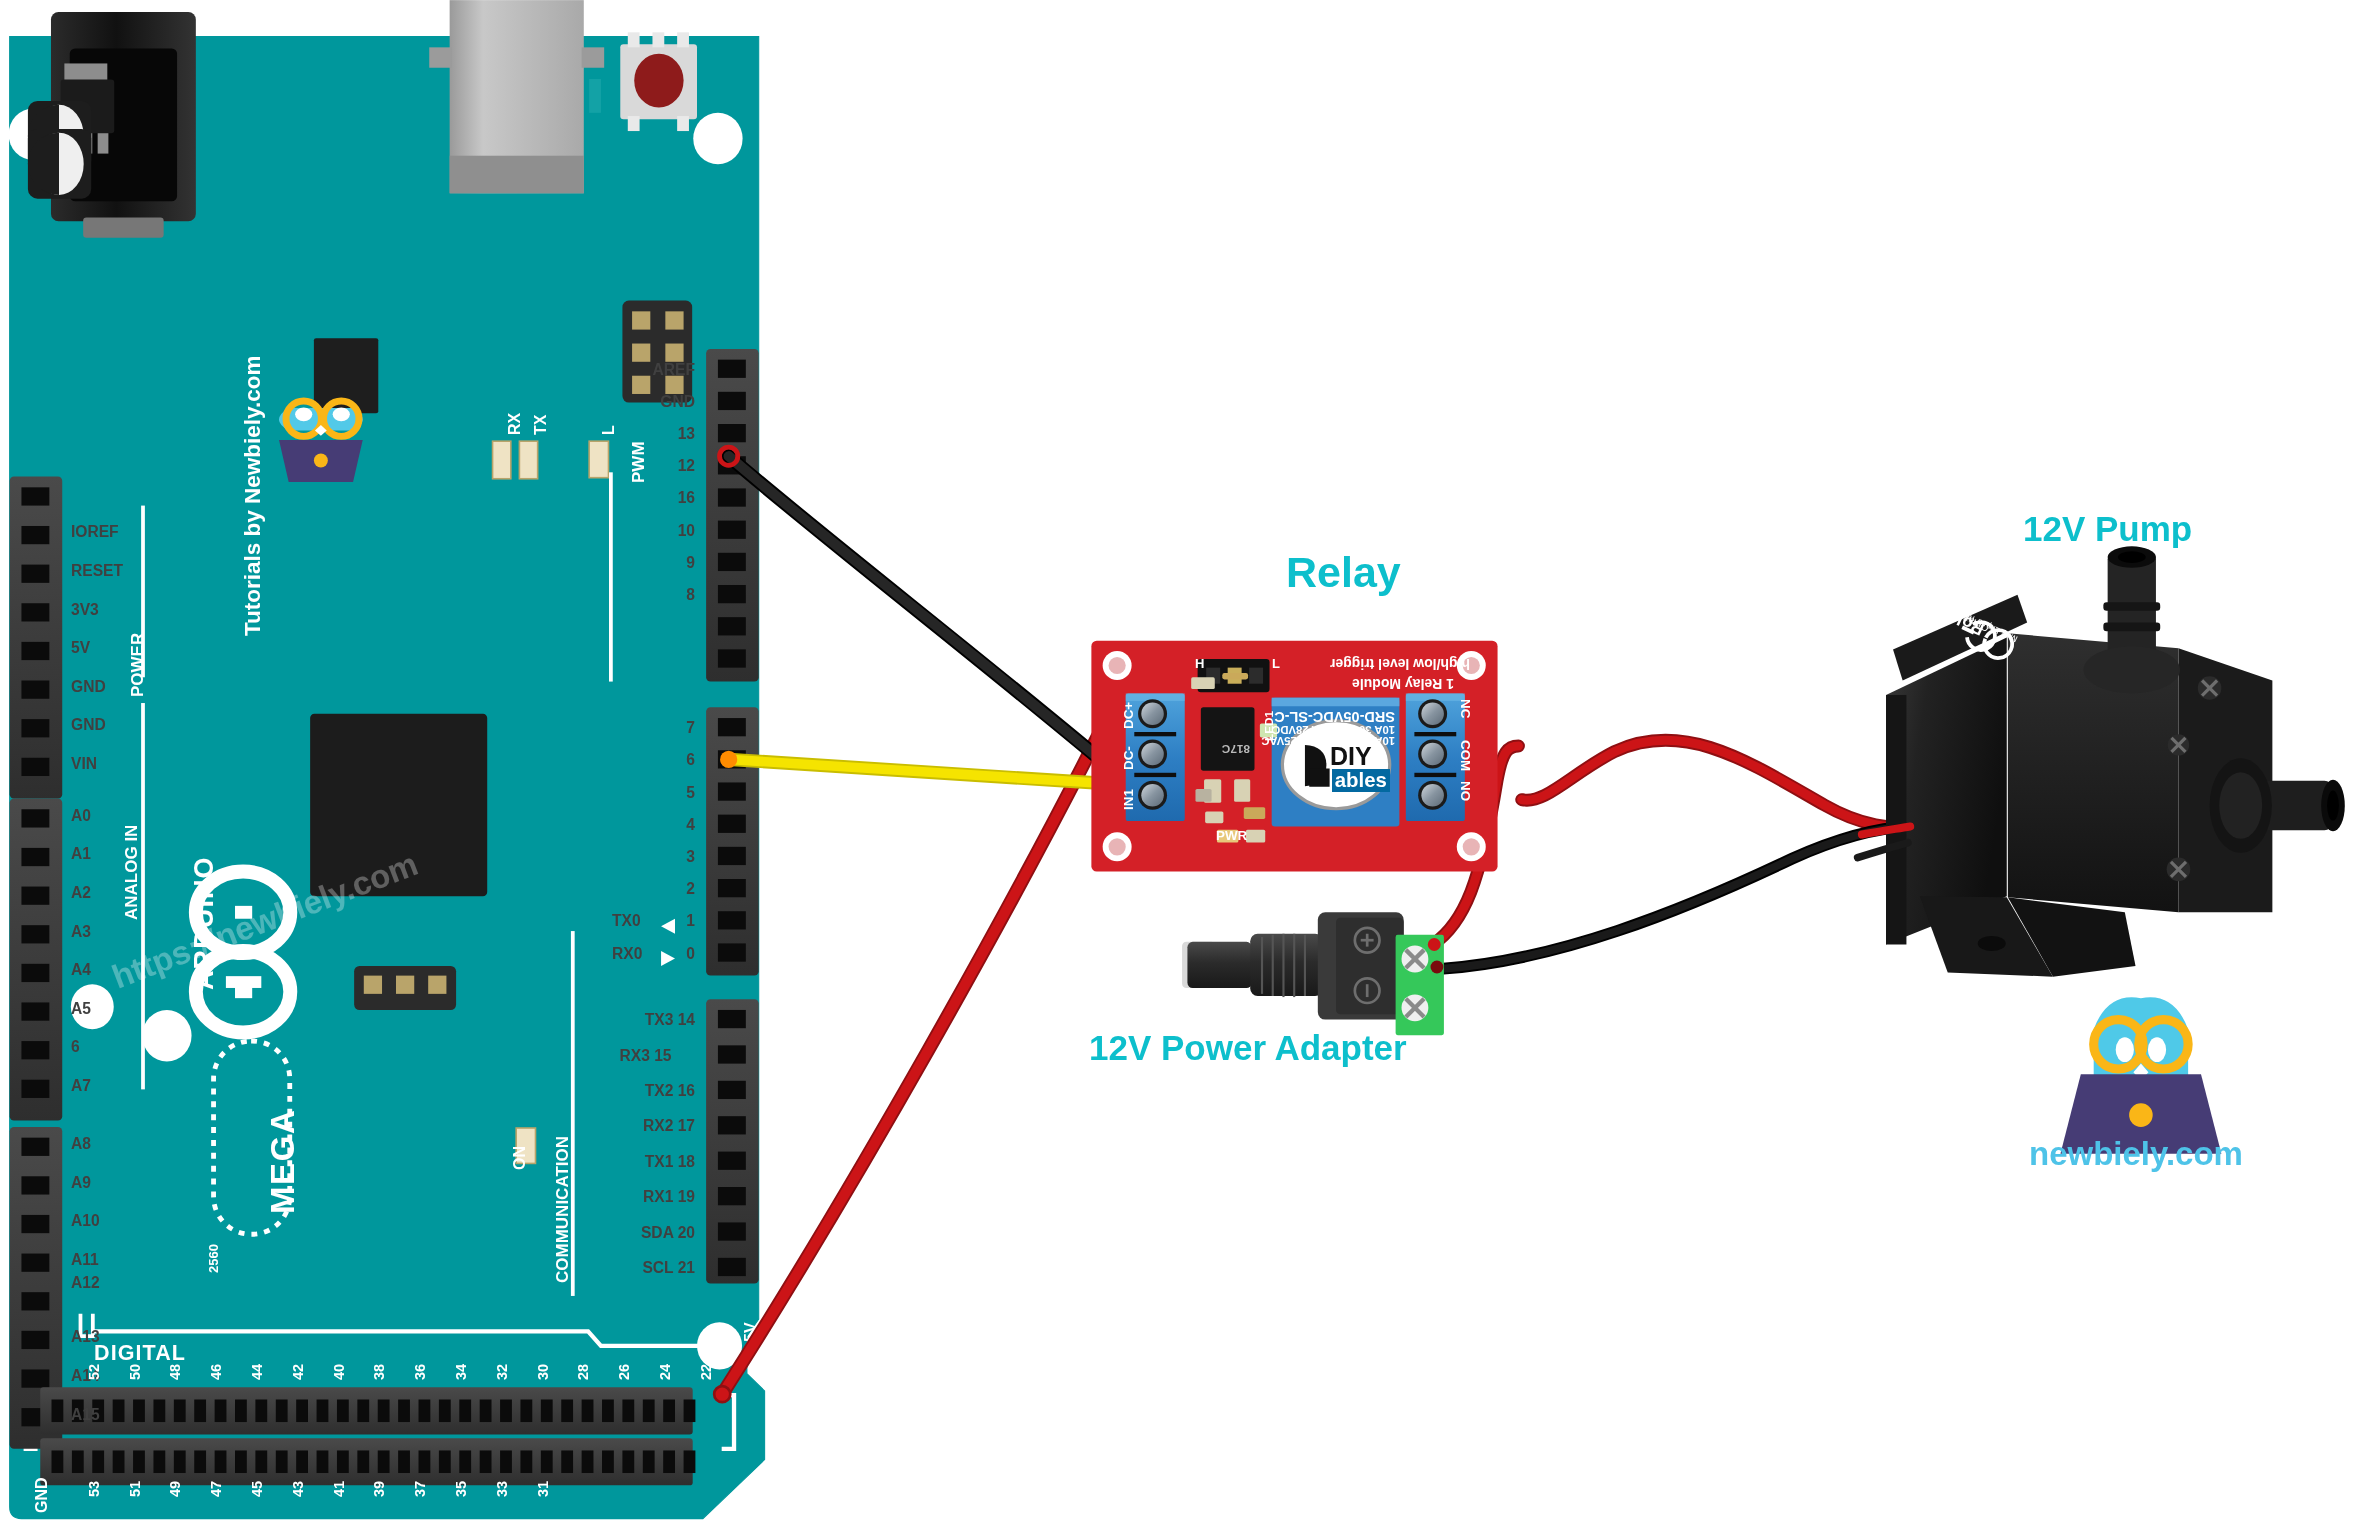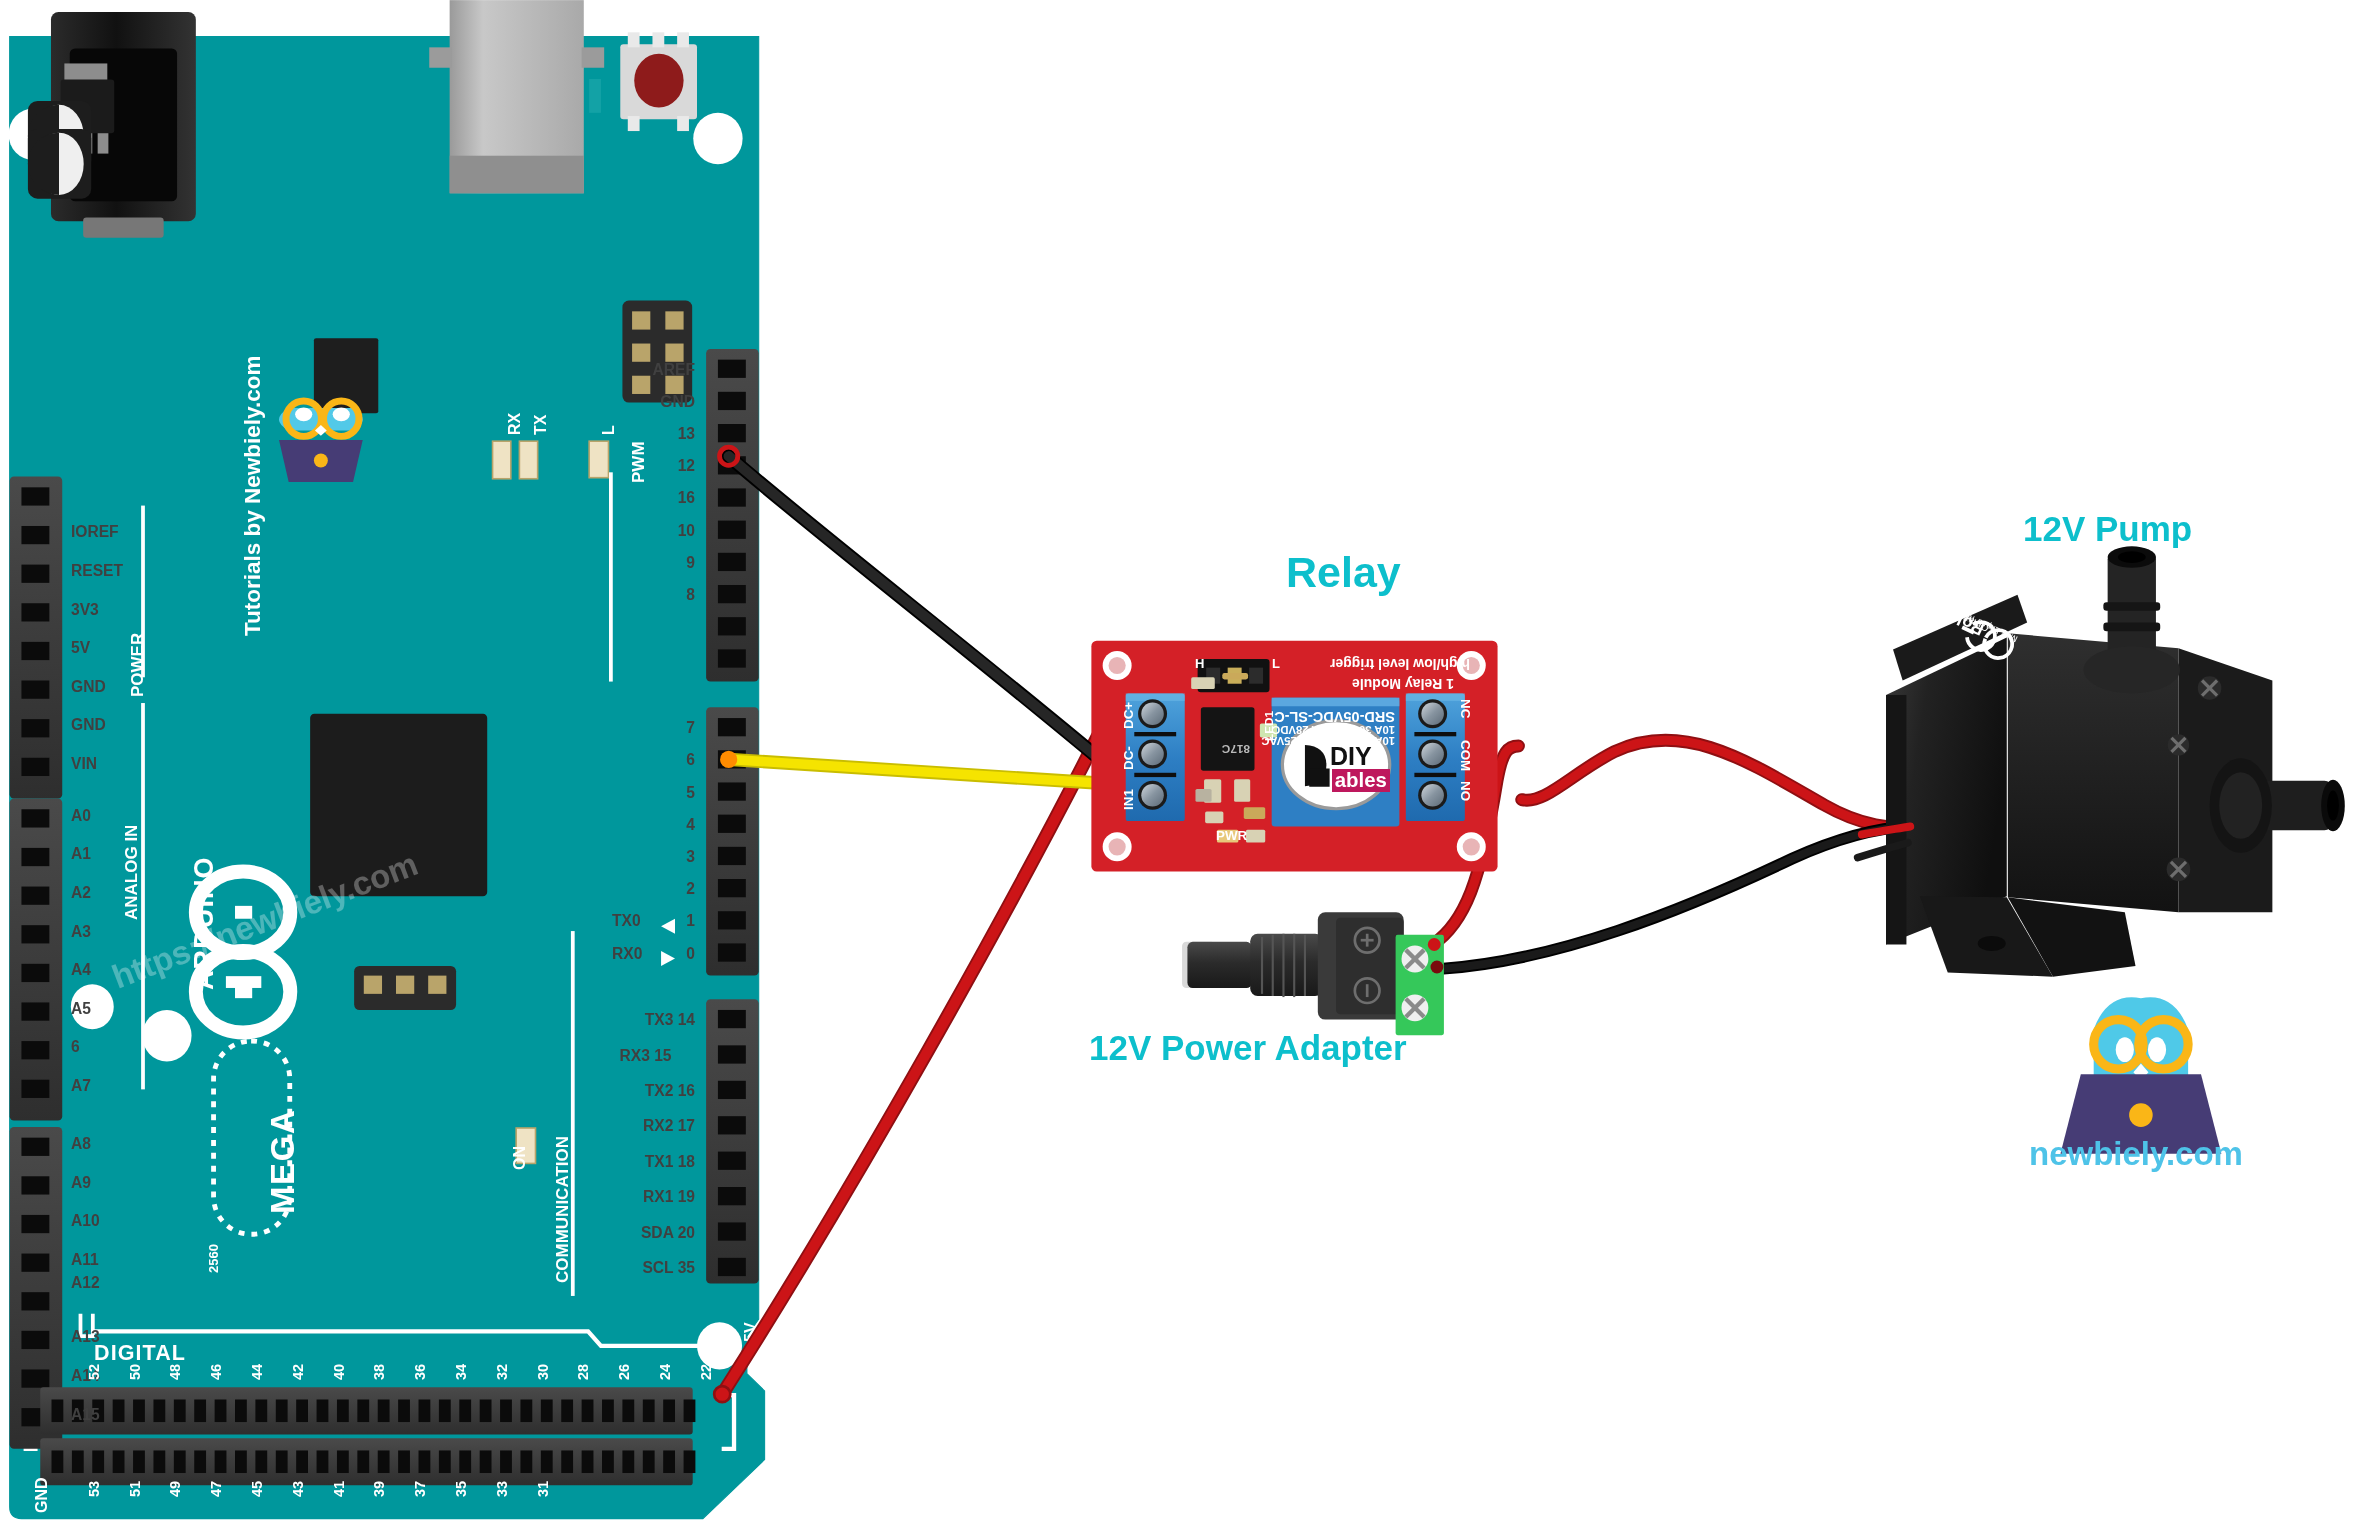--- a/index.html
+++ b/index.html
@@ -361,21 +361,21 @@
     <polygon points="1232,1772 1232,1800 1258,1786" fill="#fff"></polygon>
   </svg>
 
   <div class="pinlbl r" style="left:596px;top:1011px;width:99px;">TX3 14</div>
   <div class="pinlbl r" style="left:596px;top:1047px;width:99px;text-align:center;">RX3 15</div>
   <div class="pinlbl r" style="left:596px;top:1082px;width:99px;">TX2 16</div>
   <div class="pinlbl r" style="left:596px;top:1117px;width:99px;">RX2 17</div>
   <div class="pinlbl r" style="left:596px;top:1153px;width:99px;">TX1 18</div>
   <div class="pinlbl r" style="left:596px;top:1188px;width:99px;">RX1 19</div>
   <div class="pinlbl r" style="left:596px;top:1224px;width:99px;">SDA 20</div>
-  <div class="pinlbl r" style="left:596px;top:1259px;width:99px;">SCL 35</div>
+  <div class="pinlbl r" style="left:596px;top:1259px;width:99px;">SCL 21</div>
   <div class="silk rot90" style="left:553px;top:1283px;font-size:17px;">COMMUNICATION</div>
 
   <div class="silk md" style="left:94px;top:1341px;font-size:21.5px;letter-spacing:1.1px;">DIGITAL</div>
   <div class="silk rot90" style="left:33px;top:1513px;font-size:16px;">GND</div>
   <div class="silk rot90" style="left:742px;top:1342px;font-size:16px;">5V</div>
   <div id="digital-even-labels">
       <div class="vnum" style="left: 86px; top: 1380px;">52</div>
       <div class="vnum" style="left: 127px; top: 1380px;">50</div>
       <div class="vnum" style="left: 167px; top: 1380px;">48</div>
       <div class="vnum" style="left: 208px; top: 1380px;">46</div>
@@ -505,21 +505,21 @@
     <rect x="2322" y="1546" width="36" height="24" rx="3" fill="#d8d2b4"></rect>
     <rect x="2348" y="1348" width="32" height="26" rx="3" fill="#cfe6b0"></rect>
   </svg>
 
   <div class="rsilk" style="left:1454px;top:692px;font-size:14px;transform:rotate(180deg);">1 Relay Module</div>
   <div class="rsilk" style="left:1470px;top:672px;font-size:14px;transform:rotate(180deg);">high/low level trigger</div>
   <div class="rsilk" style="left:1395px;top:725px;font-size:14.5px;transform:rotate(180deg);">SRD-05VDC-SL-C</div>
   <div class="rsilk" style="left:1395px;top:747px;font-size:11.3px;transform:rotate(180deg);">10A 250VAC   10A 125VAC</div>
   <div class="rsilk" style="left:1395px;top:736px;font-size:11.3px;transform:rotate(180deg);">10A 30VDC    10A 28VDC</div>
   <div class="rsilk" style="left:1330px;top:742px;font-size:25px;color:#111;">DIY</div>
-  <div class="rsilk" style="left:1332px;top:769px;font-size:20.4px;color:#fff;background:#be185d;padding:0 2.7px;">ables</div>
+  <div class="rsilk" style="left:1332px;top:769px;font-size:20.4px;color:#fff;background:#0369a1;padding:0 2.7px;">ables</div>
   <div class="rsilk" style="left:1216px;top:828px;font-size:13.4px;">PWR</div>
   <div class="rsilk" style="left:1262px;top:741px;font-size:11.8px;transform:rotate(-90deg);transform-origin:left top;">LED1</div>
   <div class="rsilk" style="left:1250px;top:756px;font-size:11.8px;color:#b9b9b9;transform:rotate(180deg);">817C</div>
   <div class="rsilk" style="left:1195px;top:656px;font-size:13px;">H</div>
   <div class="rsilk" style="left:1272px;top:656px;font-size:13px;">L</div>
 
   <div class="rsilk" style="left:1121px;top:729px;font-size:13.4px;transform:rotate(-90deg);transform-origin:left top;">DC+</div>
   <div class="rsilk" style="left:1121px;top:770px;font-size:13.4px;transform:rotate(-90deg);transform-origin:left top;">DC-</div>
   <div class="rsilk" style="left:1121px;top:810px;font-size:13.4px;transform:rotate(-90deg);transform-origin:left top;">IN1</div>
 

